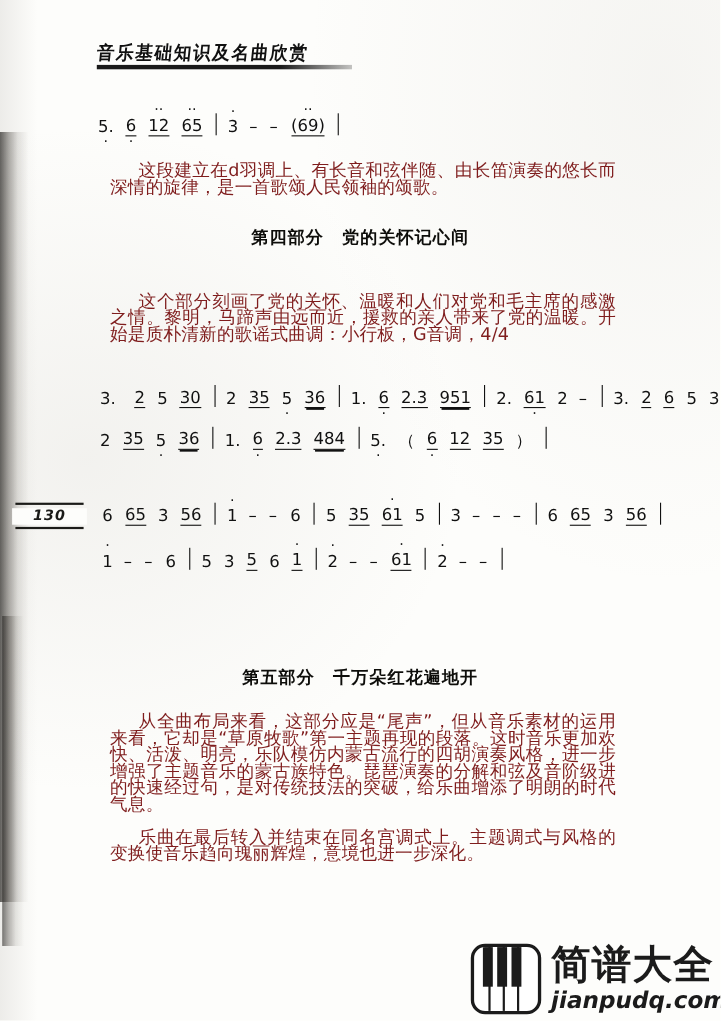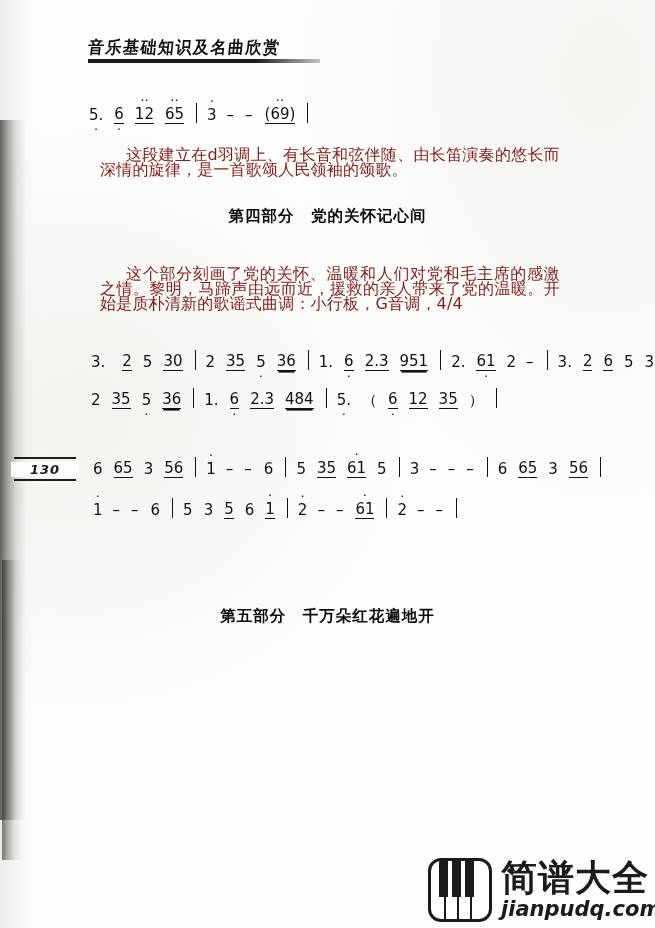--- a/index.html
+++ b/index.html
@@ -357,21 +357,23 @@
       <span class="bar"></span>
       <span class="nt"><span class="glyph">2</span><span class="dot-up">·</span></span>
       <span class="dash">–</span>
       <span class="dash">–</span>
       <span class="bar"></span>
     </div>
 
 
   <div class="section-heading" style="top:606px;">第五部分　千万朵红花遍地开</div>
 
-
+  <div class="para indent" style="left:100px; top:648px; width:460px;">从全曲布局来看，这部分应是“尾声”，但从音乐素材的运用来看，它却是“草原牧歌”第一主题再现的段落。这时音乐更加欢快、活泼、明亮，乐队模仿内蒙古流行的四胡演奏风格，进一步增强了主题音乐的蒙古族特色。琵琶演奏的分解和弦及音阶级进的快速经过句，是对传统技法的突破，给乐曲增添了明朗的时代气息。</div>
+
+  <div class="para indent" style="left:100px; top:753px; width:460px;">乐曲在最后转入并结束在同名宫调式上。主题调式与风格的变换使音乐趋向瑰丽辉煌，意境也进一步深化。</div>
 
   <div class="watermark">
     <div class="piano-icon">
       <div class="wk" style="left:13px;"></div>
       <div class="wk" style="left:26px;"></div>
       <div class="wk" style="left:39px;"></div>
       <div class="bk" style="left:8px;"></div>
       <div class="bk" style="left:21px;"></div>
       <div class="bk" style="left:34px;"></div>
     </div>

